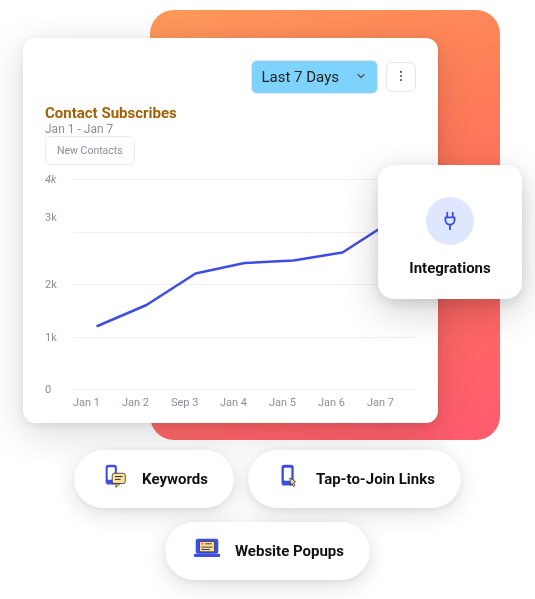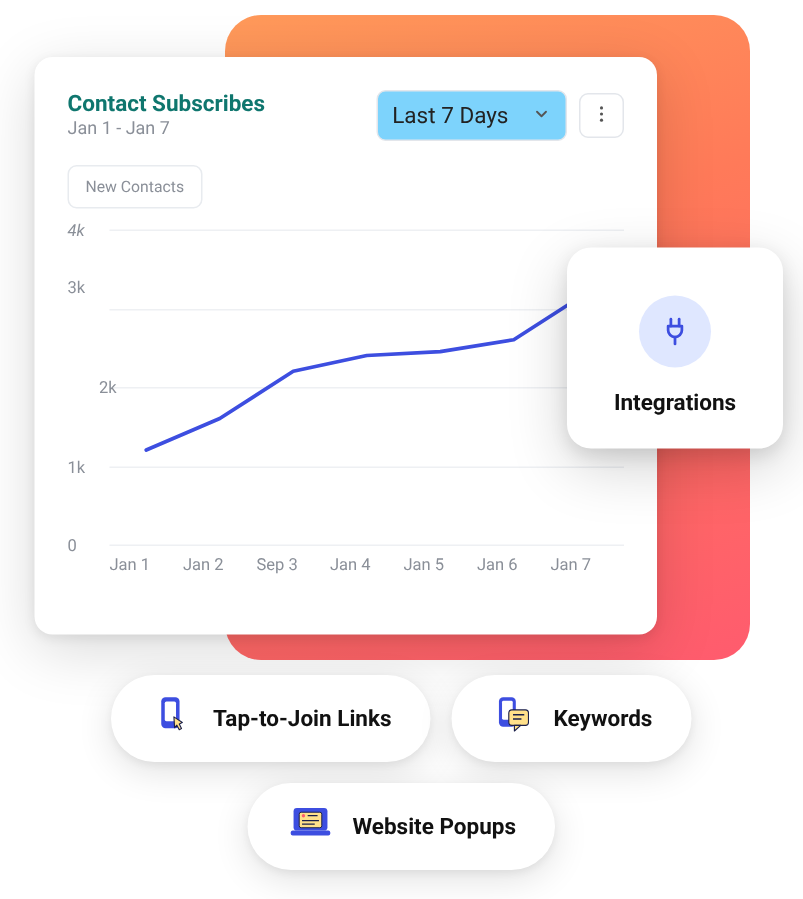--- a/index.html
+++ b/index.html
@@ -25,40 +25,40 @@
     left: 23px;
     top: 38px;
     width: 415px;
     height: 385px;
     background: #fff;
     border-radius: 12px;
     box-shadow: 0 10px 40px rgba(0,0,0,0.15), 0 2px 8px rgba(0,0,0,0.08);
     padding: 22px 22px 14px 22px;
   }
   .card-header { display: flex; justify-content: space-between; align-items: flex-start; }
-  .title-block .title { font-size: 15px; font-weight: 700; color: #0f766e; }
+  .title-block .title { font-size: 15px; font-weight: 700; color: #a16207; margin-top: 44px; }
   .title-block .subtitle { font-size: 12px; color: #8a8f98; margin-top: 0; }
   .header-controls { display: flex; gap: 8px; align-items: center; }
   .dropdown {
     display: flex; align-items: center; gap: 16px;
     border: 1px solid #e3e6eb; border-radius: 6px;
     padding: 7px 10px;
     font-size: 15px; color: #222;
     background: #7dd3fc;
     cursor: pointer;
   }
   .more-btn {
     width: 30px; height: 30px;
     border: 1px solid #e3e6eb; border-radius: 6px;
     display: flex; align-items: center; justify-content: center;
     background: #fff;
     cursor: pointer;
   }
   .stat-badge {
-    margin-top: 16px;
+    margin-top: 0;
     display: inline-block;
     border: 1px solid #e8ebef;
     border-radius: 6px;
     padding: 7px 11px;
   }
   .stat-badge .label { font-size: 10.5px; color: #8a8f98; }
   .stat-badge .value { font-size: 18px; font-weight: 800; color: #111; line-height: 1.1; }
   .chart-area {
     position: relative;
     margin-top: 14px;
@@ -166,21 +166,21 @@
       <div class="label">New Contacts</div>
     </div>
 
     <div class="chart-area" id="chart-area">
 
     <div class="gridline" style="top: 210px;"></div>
         <div class="axis-label" style="left: 0px; top: 204px;">0</div>
         <div class="gridline" style="top: 157.5px;"></div>
         <div class="axis-label" style="left: 0px; top: 151.5px;">1k</div>
         <div class="gridline" style="top: 105px;"></div>
-        <div class="axis-label" style="left: 0px; top: 99px; margin-left: 21px;">2k</div>
+        <div class="axis-label" style="left: 0px; top: 99px;">2k</div>
         <div class="gridline" style="top: 52.5px;"></div>
         <div class="axis-label" style="left: 0px; top: 32px;">3k</div>
         <div class="gridline" style="top: 0px;"></div>
         <div class="axis-label" style="left: 0px; top: -6px; font-style: italic;">4k</div>
         <svg class="chart-svg" viewBox="0 0 343 210" preserveAspectRatio="none" style="width: 343px; height: 210px;">
           <path d="M24.5 147.0 L73.5 126.0 L122.5 94.5 L171.5 84.0 L220.5 81.4 L269.5 73.5 L318.5 42.0" fill="none" stroke="#3d4ee0" stroke-width="2.5" stroke-linecap="round" stroke-linejoin="round"></path>
         </svg>
         <div class="x-labels">
           <span>Jan 1</span>
           <span>Jan 2</span>
@@ -202,39 +202,39 @@
         <path d="M12 16v5"></path>
       </svg>
     </div>
     <div class="label">Integrations</div>
   </div>
 
   <div class="pills">
     <div class="pill">
       <span>
         <svg width="30" height="30" viewBox="0 0 32 32">
-          <rect x="8" y="3" width="13" height="22" rx="3" fill="#3d4ee0"></rect>
-          <rect x="10.5" y="6" width="8" height="14" rx="1.2" fill="#ffffff"></rect>
-          <path d="M17 17 l6 4 l-2.2 1 l1.6 3.2 l-1.6 0.9 l-1.7-3.2 l-1.6 1.8 z" fill="#ffe08a" stroke="#1a1f4a" stroke-width="0.8" stroke-linejoin="round"></path>
-        </svg>
-      </span>
-      <span class="plabel">Tap-to-Join Links</span>
-    </div>
-    <div class="pill">
-      <span>
-        <svg width="30" height="30" viewBox="0 0 32 32">
           <rect x="6" y="3" width="12" height="21" rx="3" fill="#3d4ee0"></rect>
           <rect x="8.2" y="5.5" width="7.6" height="13.5" rx="1" fill="#ffffff"></rect>
           <rect x="13" y="12" width="14" height="11" rx="2.2" fill="#ffe08a" stroke="#1a1f4a" stroke-width="0.8"></rect>
           <path d="M17 23 l0 4 l4.5-4 z" fill="#ffe08a" stroke="#1a1f4a" stroke-width="0.8" stroke-linejoin="round"></path>
           <line x1="16" y1="15.5" x2="24" y2="15.5" stroke="#1a1f4a" stroke-width="1"></line>
           <line x1="16" y1="18.5" x2="22" y2="18.5" stroke="#1a1f4a" stroke-width="1"></line>
         </svg>
       </span>
       <span class="plabel">Keywords</span>
+    </div>
+    <div class="pill">
+      <span>
+        <svg width="30" height="30" viewBox="0 0 32 32">
+          <rect x="8" y="3" width="13" height="22" rx="3" fill="#3d4ee0"></rect>
+          <rect x="10.5" y="6" width="8" height="14" rx="1.2" fill="#ffffff"></rect>
+          <path d="M17 17 l6 4 l-2.2 1 l1.6 3.2 l-1.6 0.9 l-1.7-3.2 l-1.6 1.8 z" fill="#ffe08a" stroke="#1a1f4a" stroke-width="0.8" stroke-linejoin="round"></path>
+        </svg>
+      </span>
+      <span class="plabel">Tap-to-Join Links</span>
     </div>
     <div class="pill">
       <span>
         <svg width="32" height="30" viewBox="0 0 34 30">
           <rect x="5" y="4" width="24" height="16" rx="2.4" fill="#3d4ee0"></rect>
           <rect x="3" y="20" width="28" height="3.5" rx="1.4" fill="#3d4ee0"></rect>
           <rect x="9" y="7" width="16" height="11" rx="1.4" fill="#ffe08a" stroke="#1a1f4a" stroke-width="0.7"></rect>
           <circle cx="12" cy="9.5" r="1.2" fill="#ff5b6e"></circle>
           <line x1="15" y1="9.5" x2="22" y2="9.5" stroke="#1a1f4a" stroke-width="0.9"></line>
           <line x1="11" y1="13" x2="23" y2="13" stroke="#1a1f4a" stroke-width="0.9"></line>

